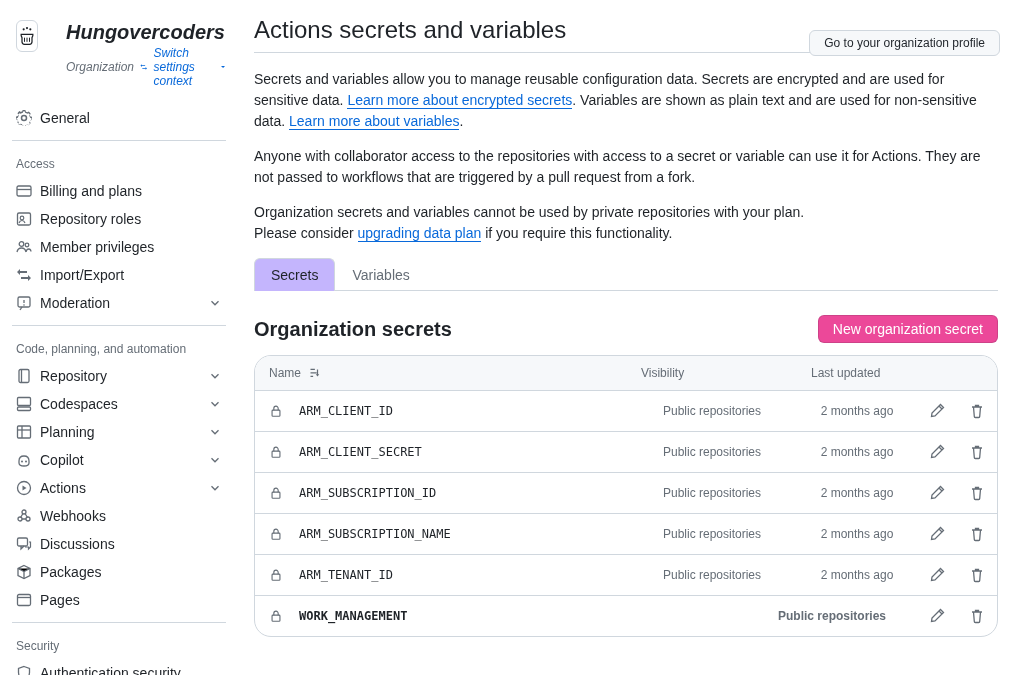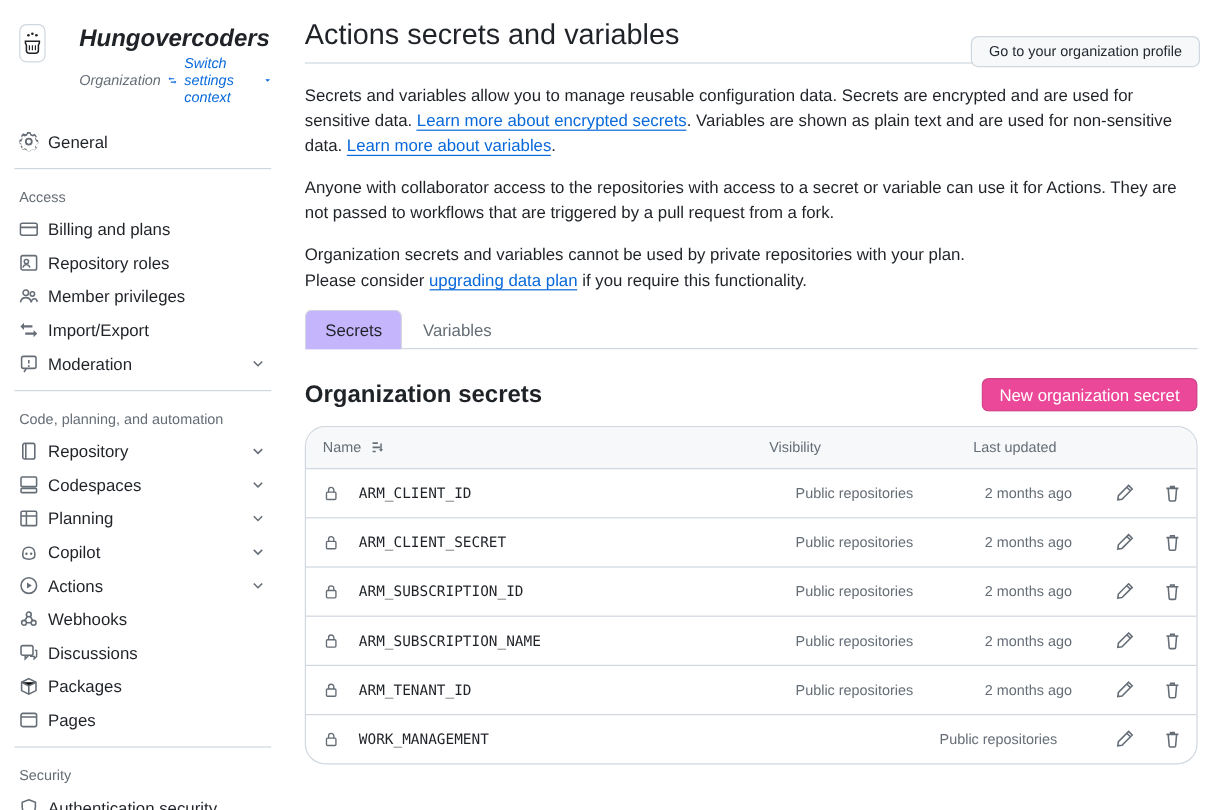--- a/index.html
+++ b/index.html
@@ -39,21 +39,21 @@
 .section-head h3 { font-size: 20px; font-weight: 600; }
 
 .table-wrap { border: 1px solid #d0d7de; border-radius: 17px; overflow: hidden; }
 .thead { display: flex; background: #f6f8fa; border-bottom: 1px solid #d0d7de; font-size: 12px; color: #656d76; }
 .th, .td { padding: 10px 14px; }
 .col-name { flex: 1; display: flex; align-items: center; gap: 6px; }
 .col-vis { width: 170px; }
 .col-upd { width: 120px; }
 .col-act { width: 40px; display: flex; align-items: center; justify-content: center; }
 .trow { display: flex; align-items: center; border-bottom: 1px solid #d0d7de; font-size: 12px; }
-.trow:last-child { border-bottom: none; }
+.trow:last-child { border-bottom: none; font-weight: bold; }
 .trow .td { padding: 12px 14px; text-align: center; }
 .secret-name { font-family: ui-monospace, SFMono-Regular, Menlo, monospace; font-size: 12px; color: #1f2328; }
 .icon-btn { cursor: pointer; color: #656d76; }
 .lock-icon { color: #656d76; margin-right: 10px; flex-shrink: 0; }
 svg { display: block; }
 .muted { color: #656d76; }
 </style>
 </head>
 <body>
 

